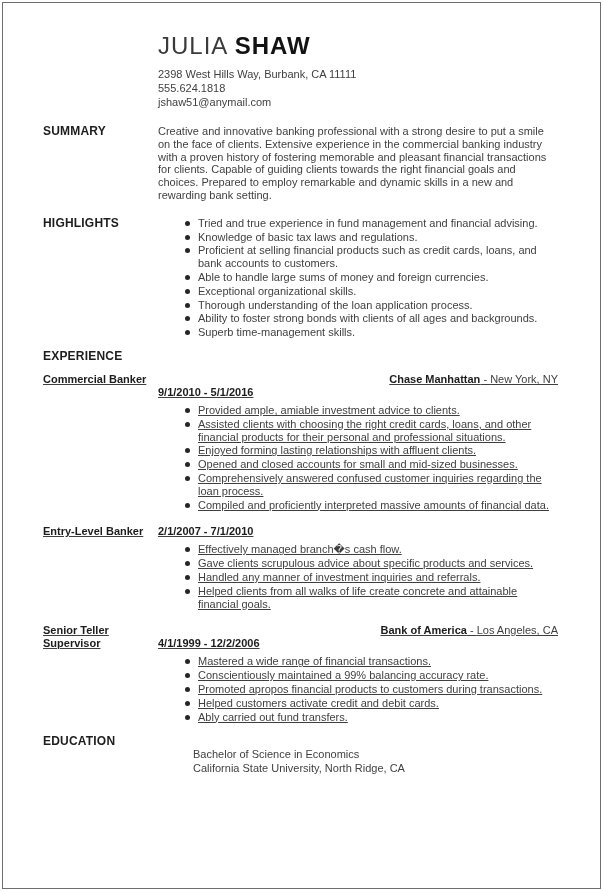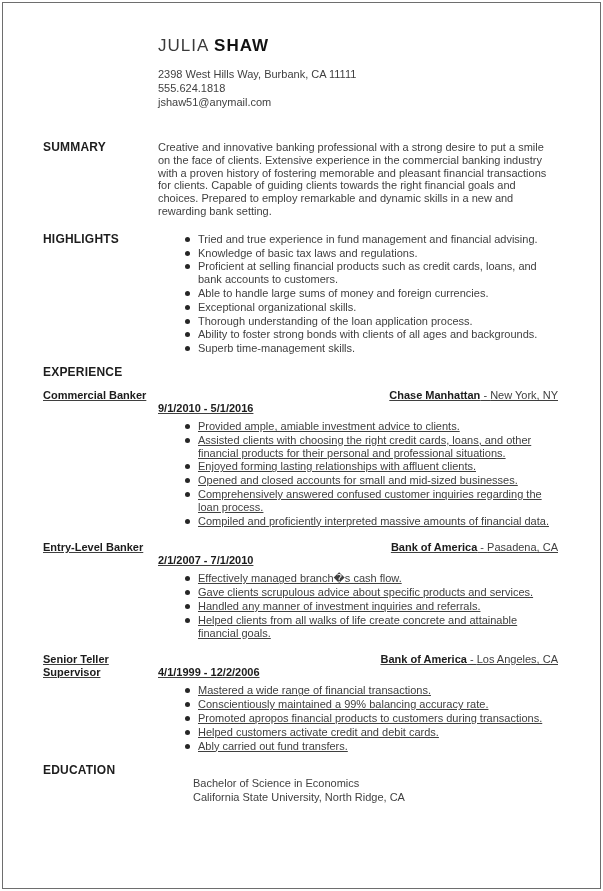--- a/index.html
+++ b/index.html
@@ -5,33 +5,33 @@
   * { box-sizing: border-box; }
   html, body { margin: 0; padding: 0; background: #ffffff; }
   .page {
     width: 599px; height: 887px; margin: 2px;
     border: 1px solid #6e6e6e;
     font-family: "Liberation Sans", "DejaVu Sans", sans-serif;
     font-size: 11px; line-height: 12.8px; color: #3f3f3f;
     padding-top: 30px; overflow: hidden; background: #ffffff;
   }
   .header { padding-left: 155px; padding-right: 40px; }
-  .name { font-size: 17px; line-height: 26px; letter-spacing: 1px; color: #3a3a3a; }
+  .name { font-size: 24px; line-height: 26px; letter-spacing: 1px; color: #3a3a3a; }
   .name .first { font-weight: 400; }
   .name .last { font-weight: 700; color: #121212; }
   .contact { margin-top: 8px; }
   .contact div { line-height: 14px; }
 
   .row { display: flex; align-items: flex-start; }
   .col-label { flex: 0 0 155px; width: 155px; padding: 0 8px 0 40px; }
   .col-content { flex: 1 1 auto; padding-right: 42px; }
   .sec-label { font-weight: 700; font-size: 12px; color: #1d1d1d; letter-spacing: 0.2px; line-height: 13px; }
   .bold { font-weight: 700; color: #1c1c1c; }
 
-  .section-summary { margin-top: 32px; }
+  .section-summary { margin-top: 16px; }
   .section-highlights { margin-top: 15px; }
   .hl-list { margin-top: 22px; }
   .section-exp-label { margin-top: 10px; }
   .job { margin-top: 10px; text-decoration: underline; }
   .job-title { font-weight: 700; color: #1c1c1c; line-height: 13px; }
   .job-company-line { line-height: 13px; text-align: right; }
   .job-dates { line-height: 13px; }
   .section-education { margin-top: 8px; }
   .edu-content { padding-top: 13px; margin-left: 35px; }
   .edu-content div { line-height: 13.5px; }
@@ -99,21 +99,20 @@
           <li>Opened and closed accounts for small and mid-sized businesses.</li>
           <li>Comprehensively answered confused customer inquiries regarding the loan process.</li>
           <li>Compiled and proficiently interpreted massive amounts of financial data.</li>
         </ul>
     </div>
   </div>
 
   <div class="row job">
     <div class="col-label job-title">Entry-Level Banker</div>
     <div class="col-content">
-      <div class="job-company-line"><span class="bold">Bank of America</span><span> - </span><span>Pasadena, CA</span></div>
       <div class="job-dates bold">2/1/2007 - 7/1/2010</div>
       <ul class="bullets">
           <li>Effectively managed branch�s cash flow.</li>
           <li>Gave clients scrupulous advice about specific products and services.</li>
           <li>Handled any manner of investment inquiries and referrals.</li>
           <li>Helped clients from all walks of life create concrete and attainable financial goals.</li>
         </ul>
     </div>
   </div>
 

